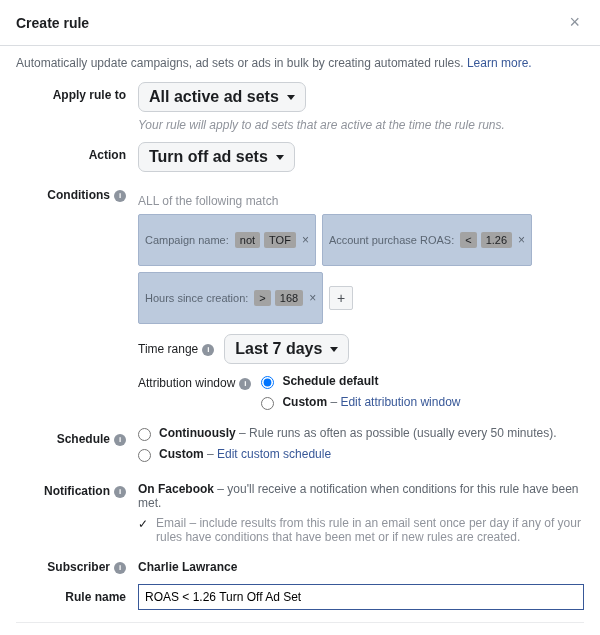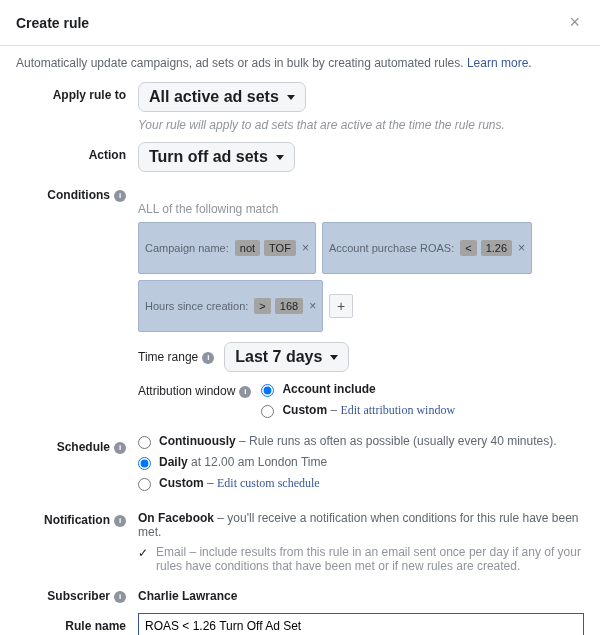--- a/index.html
+++ b/index.html
@@ -10,34 +10,34 @@
   .desc { padding: 10px 16px 12px; color: #606770; font-size: 12px; }
   .desc a { color: #385898; text-decoration: none; }
   .form { padding: 0 16px; }
   .row { display: flex; margin-bottom: 10px; }
   .label-col { width: 122px; text-align: right; padding-right: 12px; padding-top: 6px; font-size: 12px; font-weight: bold; color: #1c1e21; }
   .content-col { flex: 1; min-width: 0; }
   .info-icon { display: inline-block; width: 12px; height: 12px; border-radius: 50%; background: #8d949e; color: #fff; font-size: 8px; line-height: 12px; text-align: center; margin-left: 4px; vertical-align: middle; font-weight: bold; font-style: normal;}
   .dropdown { display: inline-flex; align-items: center; background: #f5f6f7; border: 1px solid #ccd0d5; border-radius: 7px; padding: 5px 10px; font-size: 16px; font-weight: bold; cursor: pointer; }
   .caret { width: 0; height: 0; border-left: 4px solid transparent; border-right: 4px solid transparent; border-top: 5px solid #1c1e21; margin-left: 8px; }
   .help-text { color: #90949c; font-size: 12px; margin-top: 6px; font-style: italic; }
-  .cond-header { color: #90949c; font-size: 12px; margin-bottom: 6px; margin-top: 20px; }
+  .cond-header { color: #90949c; font-size: 12px; margin-bottom: 6px; margin-top: 12px; }
   .chips { display: flex; flex-wrap: wrap; gap: 6px; margin-bottom: 6px; align-items: center;}
   .chip { display: inline-flex; align-items: center; background: #bccadd; border: 1px solid #a3b3cc; border-radius: 2px; padding: 17px 4px; font-size: 11px; color: #4b4f56; }
   .chip .seg { background: #a3a3a3; padding: 2px 5px; margin: 0 2px; border-radius: 2px; color: #1c1e21; font-size: 11px;}
   .chip .seg-label { padding: 2px 4px 2px 2px; color: #5b6673;}
   .chip .chip-x { margin-left: 4px; margin-right: 2px; color: #5b6673; cursor: pointer; font-size: 12px; line-height: 1;}
   .add-btn { width: 24px; height: 24px; border: 1px solid #ccd0d5; background: #f5f6f7; border-radius: 2px; display: inline-flex; align-items: center; justify-content: center; cursor: pointer; font-size: 14px; color: #4b4f56;}
   .sub-row { display: flex; align-items: center; margin-top: 10px; }
   .sub-label { font-size: 12px; color: #1c1e21; margin-right: 10px; }
   .radio-row { display: flex; align-items: flex-start; margin-bottom: 6px; font-size: 12px; }
   .radio-row input[type=radio] { margin-right: 8px; margin-top: 2px; }
   .radio-row .opt-label { font-weight: bold; }
   .radio-row .opt-desc { color: #606770; font-weight: normal; }
-  .radio-row a { color: #385898; text-decoration: none; font-weight: normal; font-family: Liberation Serif, serif;}
+  .radio-row a { color: #385898; text-decoration: none; font-weight: normal;}
   .check-row { display: flex; align-items: flex-start; margin-top: 6px; font-size: 12px; }
   .check-row .tick { margin-right: 8px; margin-top: 1px; font-size: 12px;}
   .check-row .ct { color: #90949c; }
   .static-line { font-size: 12px; margin-top: 4px;}
   .static-line b { font-weight: bold; }
   .static-line .desc2 { color: #606770; }
   .text-input { width: 100%; padding: 5px 6px; border: 1px solid #385898; font-size: 12px; font-family: inherit; outline: none;}
   .subscriber-val { font-weight: bold; font-size: 12px; padding-top: 6px; display: inline-block;}
   .footer { border-top: 1px solid #dadde1; padding: 10px 16px; display: flex; justify-content: flex-end; gap: 8px; margin-top: 8px;}
   .btn { padding: 5px 14px; border-radius: 2px; font-size: 12px; font-weight: bold; cursor: pointer; border: 1px solid #ccd0d5; background: #f5f6f7; }
@@ -120,43 +120,39 @@
         </div>
       </div>
 
       <div class="sub-row" style="align-items:flex-start;">
         <span class="sub-label" style="padding-top:2px;">
           <span>Attribution window</span><i class="info-icon">i</i>
         </span>
         <div style="flex:1;">
           <div class="radio-row">
             <input type="radio" name="attr" checked="" style="">
-            <span><span class="opt-label">Account include</span></span>
+            <span><span class="opt-label">Schedule default</span></span>
           </div>
           <div class="radio-row">
             <input type="radio" name="attr" style="">
             <span><span class="opt-label">Custom</span><span class="opt-desc"> – </span><a href="#">Edit attribution window</a></span>
           </div>
         </div>
       </div>
     </div>
   </div>
 
   <div class="row">
     <div class="label-col">
       <span>Schedule</span><i class="info-icon">i</i>
     </div>
     <div class="content-col">
       <div class="radio-row">
         <input type="radio" name="sched" style="">
-        <span><span class="opt-label">Continuously</span><span class="opt-desc"> – Rule runs as often as possible (usually every 40 minutes).</span></span>
-      </div>
-      <div class="radio-row">
-        <input type="radio" name="sched" checked="" style="">
-        <span><span class="opt-label">Daily</span><span class="opt-desc"> at 12.00 am London Time</span></span>
+        <span><span class="opt-label">Continuously</span><span class="opt-desc"> – Rule runs as often as possible (usually every 50 minutes).</span></span>
       </div>
       <div class="radio-row">
         <input type="radio" name="sched" style="">
         <span><span class="opt-label">Custom</span><span class="opt-desc"> – </span><a href="#">Edit custom schedule</a></span>
       </div>
     </div>
   </div>
 
   <div class="row">
     <div class="label-col">

